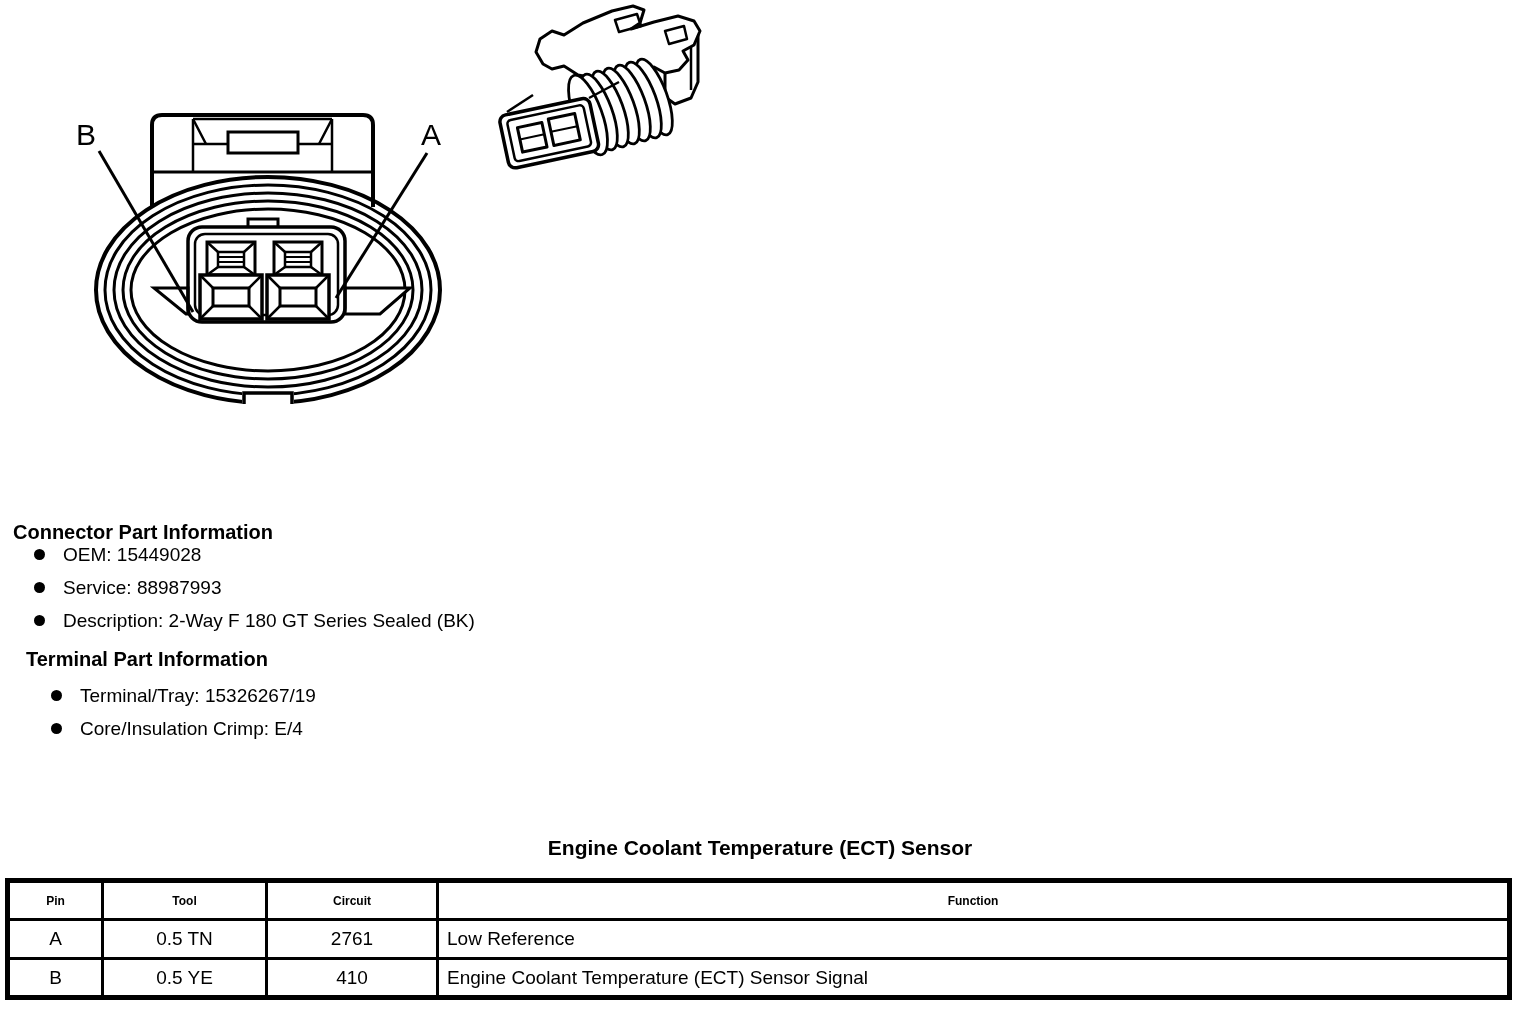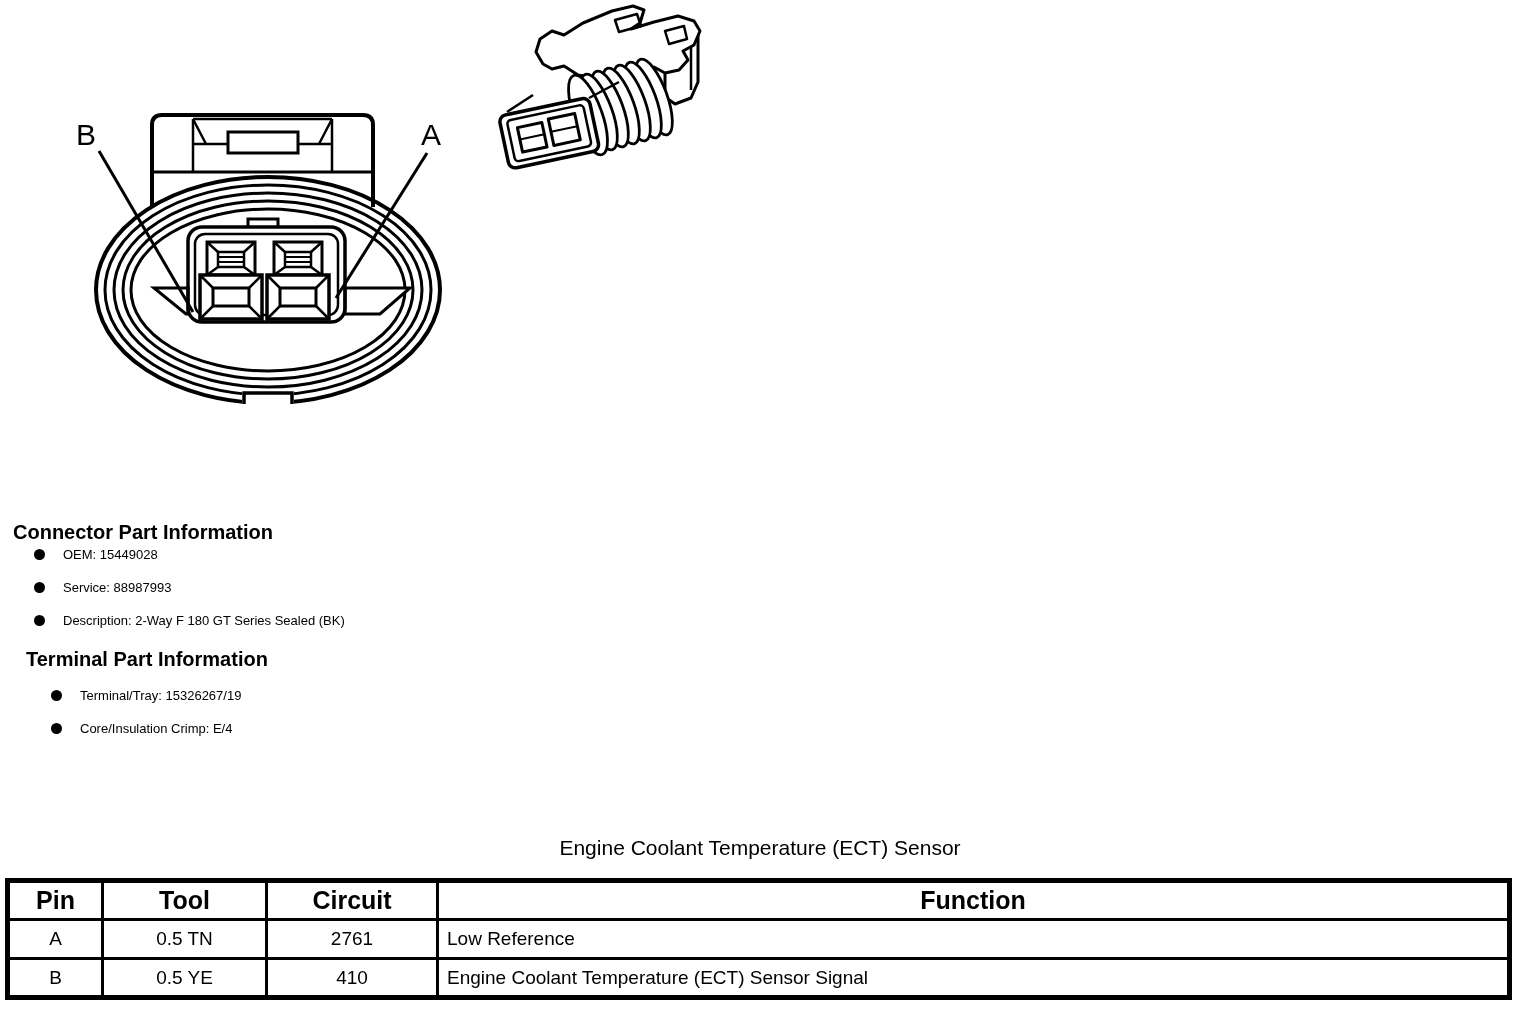--- a/index.html
+++ b/index.html
@@ -12,32 +12,32 @@
   }
   .abs { position:absolute; }
   .h1 { font-size:20px; font-weight:bold; white-space:nowrap; }
   .pinlabel { font-size:30px; line-height:1; white-space:nowrap; }
   ul.blist { list-style:none; margin:0; padding:0; }
   ul.blist li { height:33px; display:flex; align-items:center; }
   .dot {
     width:11px; height:11px; background:#000; border-radius:50%;
     margin-left:34px; margin-right:18px; flex:0 0 auto;
   }
-  .btext { font-size:13px; white-space:nowrap; }
-  .ttitle { font-size:21px; font-weight:normal; text-align:center; }
+  .btext { font-size:19px; white-space:nowrap; }
+  .ttitle { font-size:21px; font-weight:bold; text-align:center; }
   table.ptable {
     border-collapse:collapse; table-layout:fixed;
     border:5px solid #000; background:#fff;
   }
   table.ptable th, table.ptable td {
     border:3px solid #000; height:39px; padding:0;
     text-align:center; vertical-align:middle;
     font-size:19px; white-space:nowrap; overflow:hidden;
   }
-  table.ptable th { font-size:25px; font-weight:bold; }
+  table.ptable th { font-size:12px; font-weight:bold; }
   table.ptable td.fn { text-align:left; padding-left:8px; }
   svg { display:block; }
 </style>
 </head>
 <body>
 
 <svg class="abs" style="left:58px; top:95px;" width="400" height="345" viewBox="0 0 400 345" fill="none" stroke="#000000">
 
   <g>
     <ellipse cx="210" cy="195" rx="172" ry="113" stroke-width="4"></ellipse>

